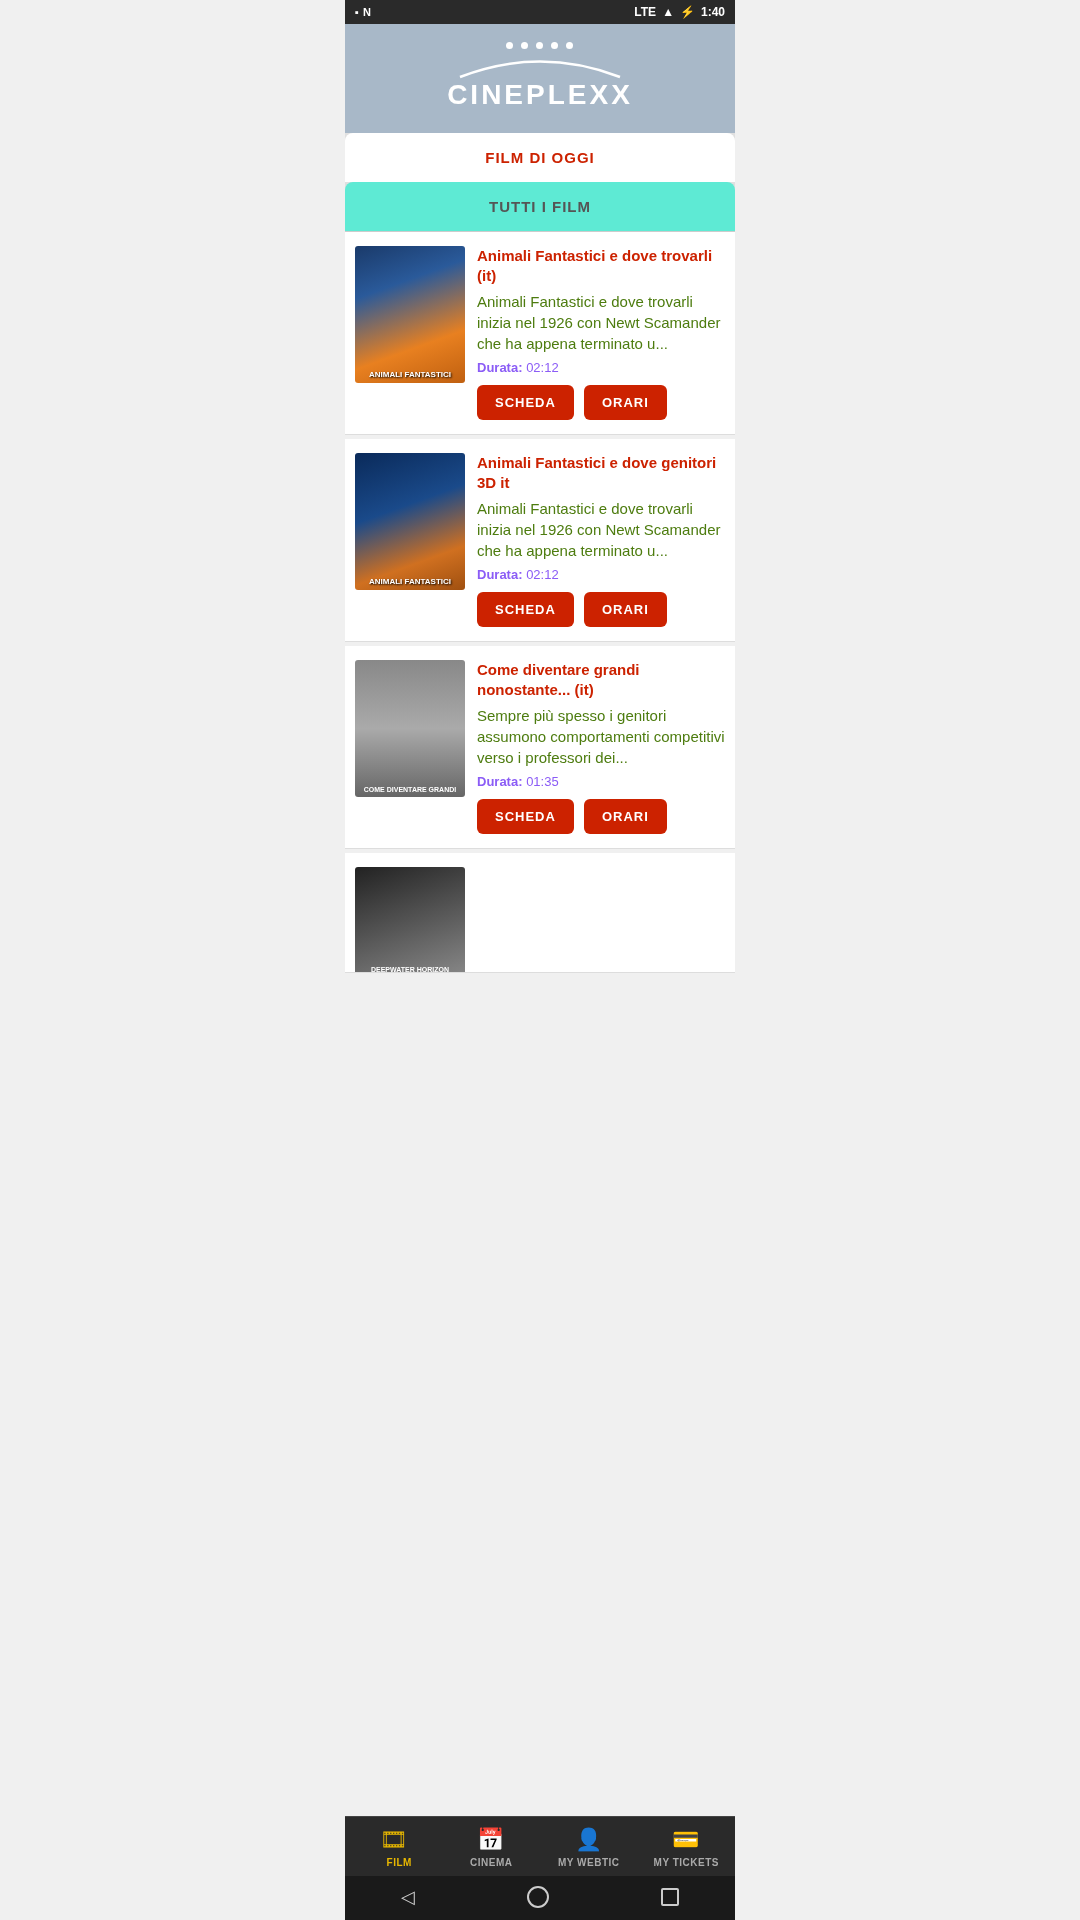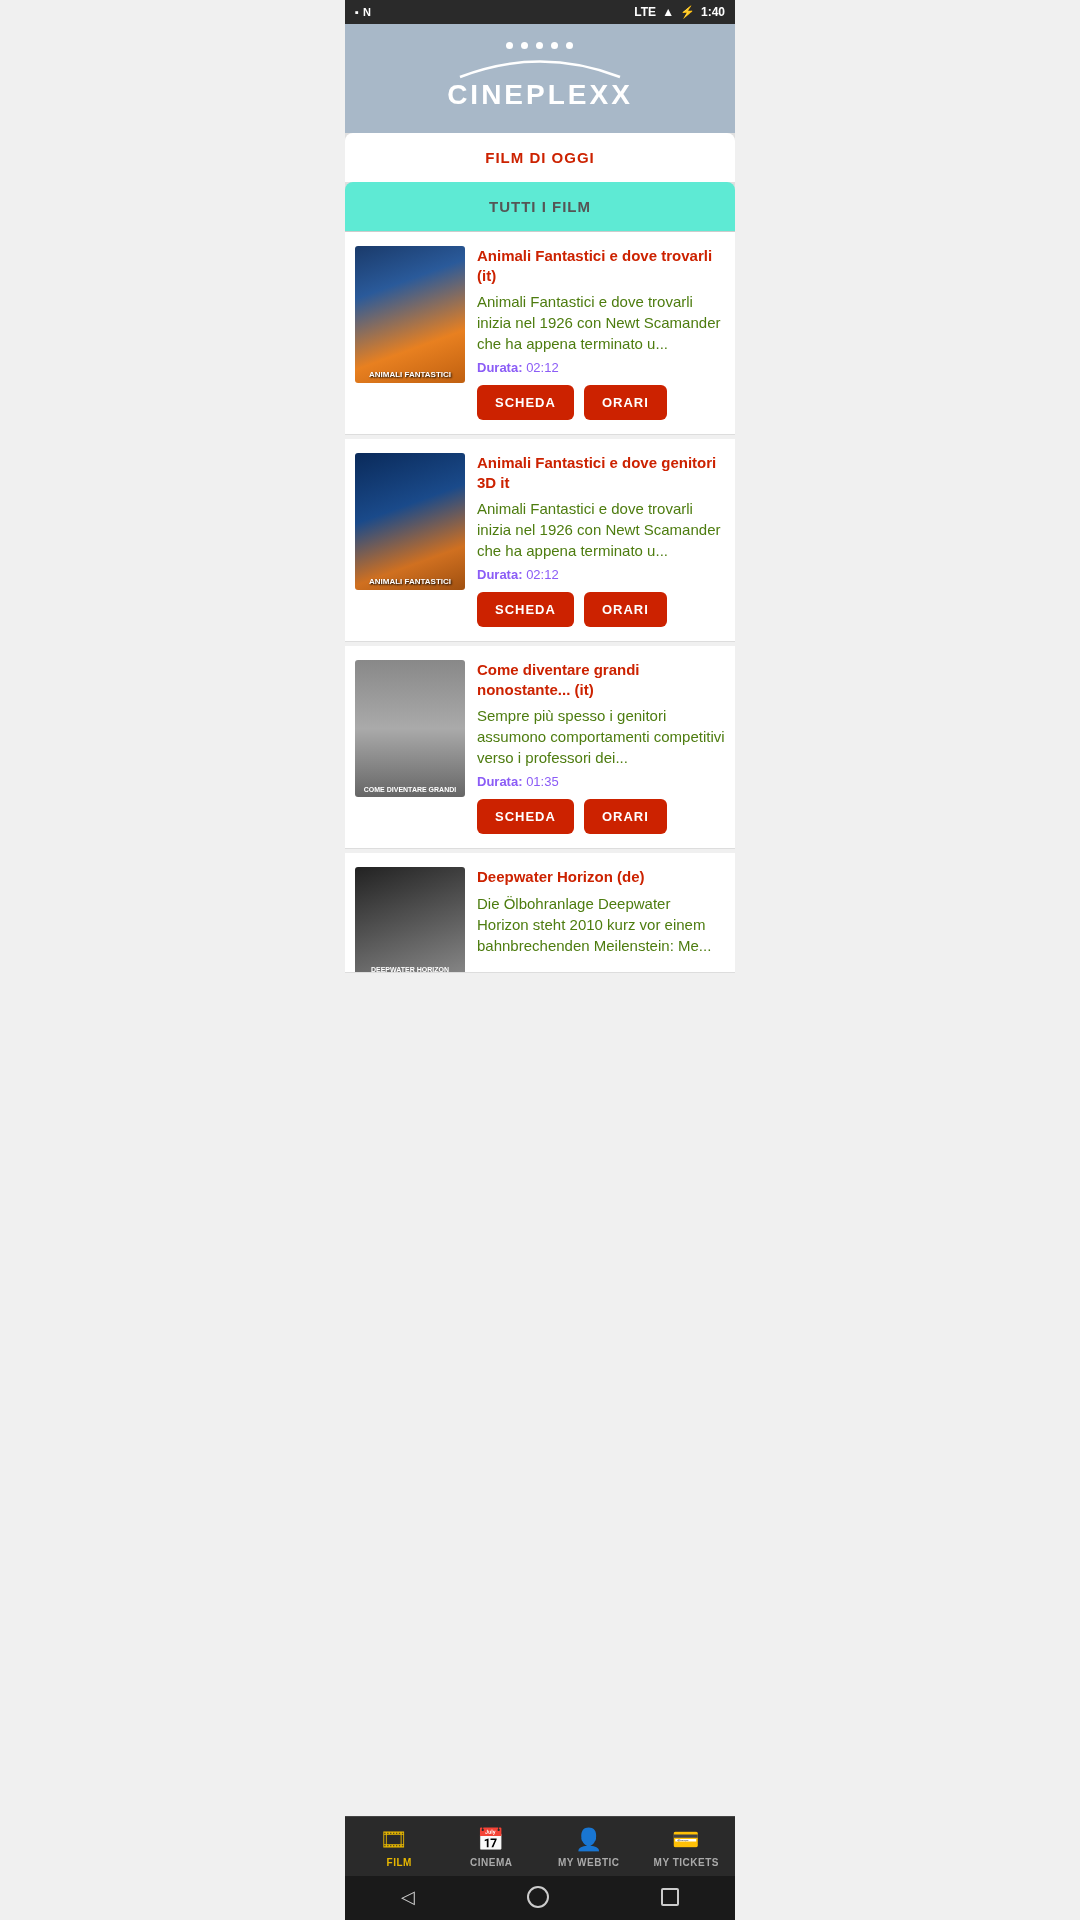--- a/index.html
+++ b/index.html
@@ -349,24 +349,20 @@
       </div>
     </div>
   </div>
 
   <div class="movie-item" style="overflow:hidden; max-height: 120px;">
     <div class="movie-poster poster-4" style="height:110px;">
       <div class="poster-placeholder">
         <span style="font-size:7px; text-align:center;">DEEPWATER HORIZON</span>
       </div>
     </div>
-    <div class="movie-info">
-      <div class="movie-title">Deepwater Horizon (de)</div>
-      <div class="movie-desc">Die Ölbohranlage Deepwater Horizon steht 2010 kurz vor einem bahnbrechenden Meilenstein: Me...</div>
-    </div>
   </div>
 
 </div>
 
 <div class="bottom-spacer"></div>
 
 <div class="bottom-nav">
   <div class="nav-item active">
     <span class="nav-icon">🎞</span>
     <span class="nav-label">FILM</span>

